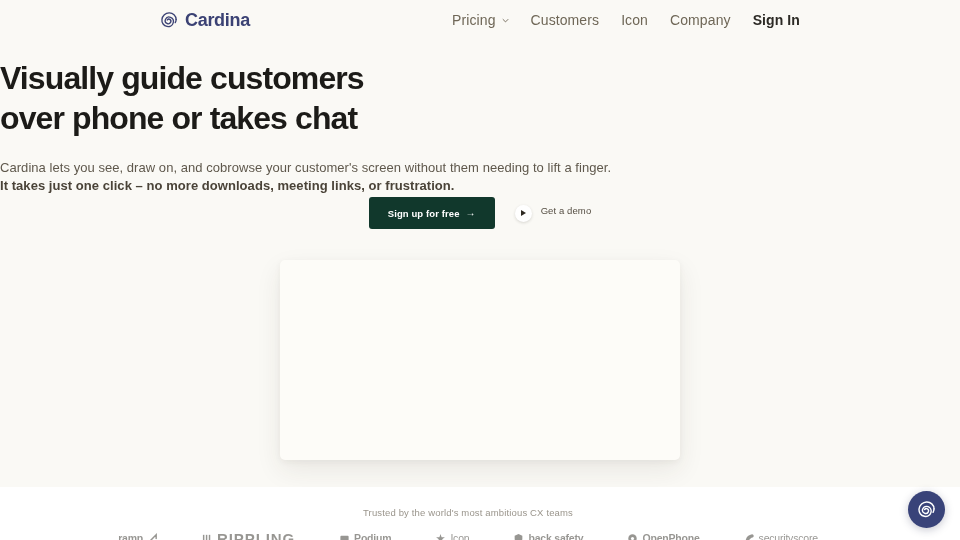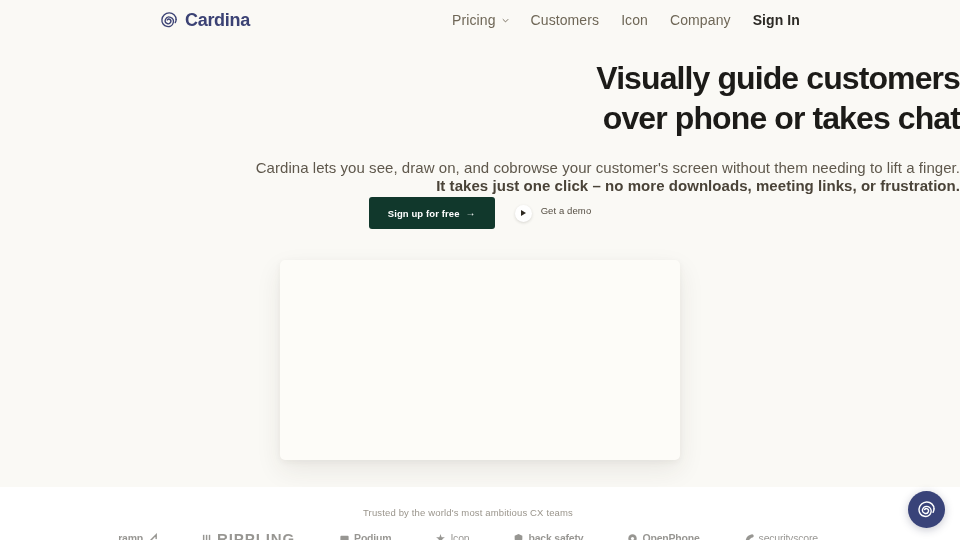--- a/index.html
+++ b/index.html
@@ -96,40 +96,39 @@
     height: 7px;
     display: block;
   }
 
   
   .hero-copy {
     position: absolute;
     left: 0;
     top: 58px;
     width: 960px;
-    text-align: right;
+    text-align: left;
   }
 
   .headline {
     font-size: 32px;
     line-height: 40px;
     font-weight: 700;
     letter-spacing: -0.9px;
     color: #1c1b18;
   }
 
   .headline .line { display: block; }
 
   .subhead {
     margin-top: 21px;
-    font-size: 15px;
+    font-size: 13px;
     line-height: 18px;
     color: #5f584c;
     letter-spacing: 0.05px;
-    margin-left: 39px;
   }
 
   .subhead .sub-line { display: block; }
 
   .subhead .sub-line.is-bold {
     font-weight: 700;
     color: #4a4338;
   }
 
   

